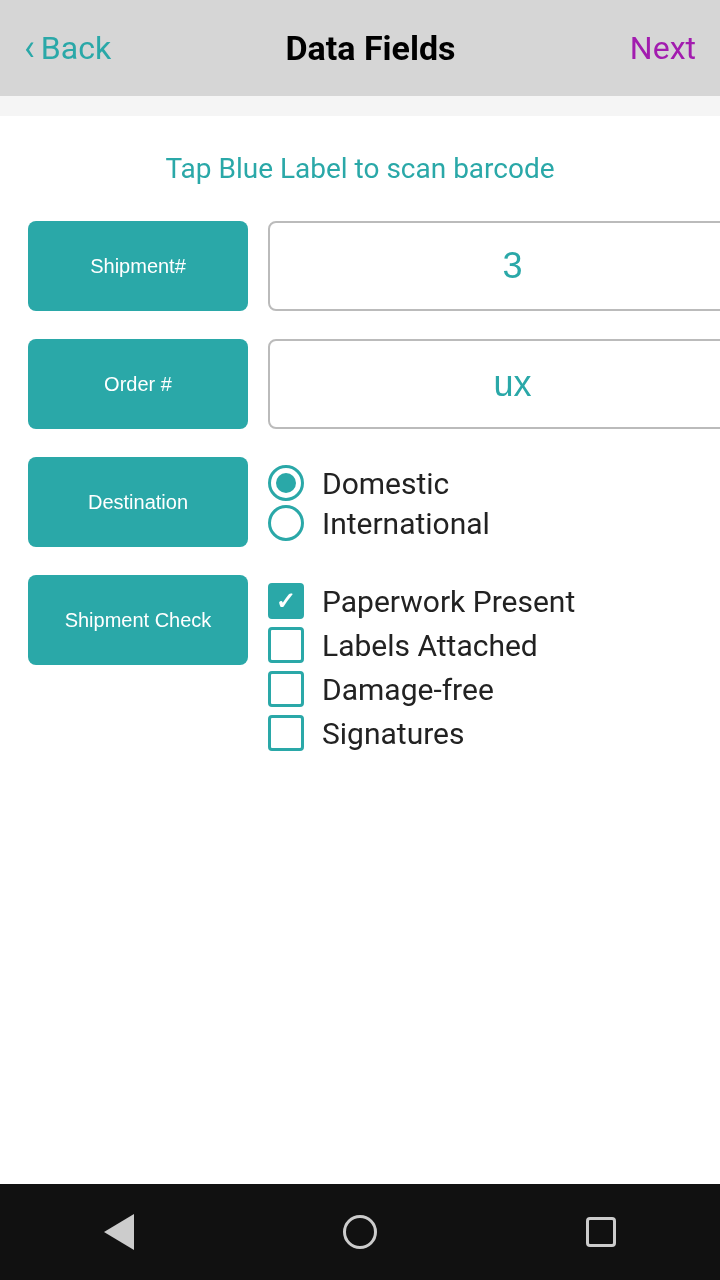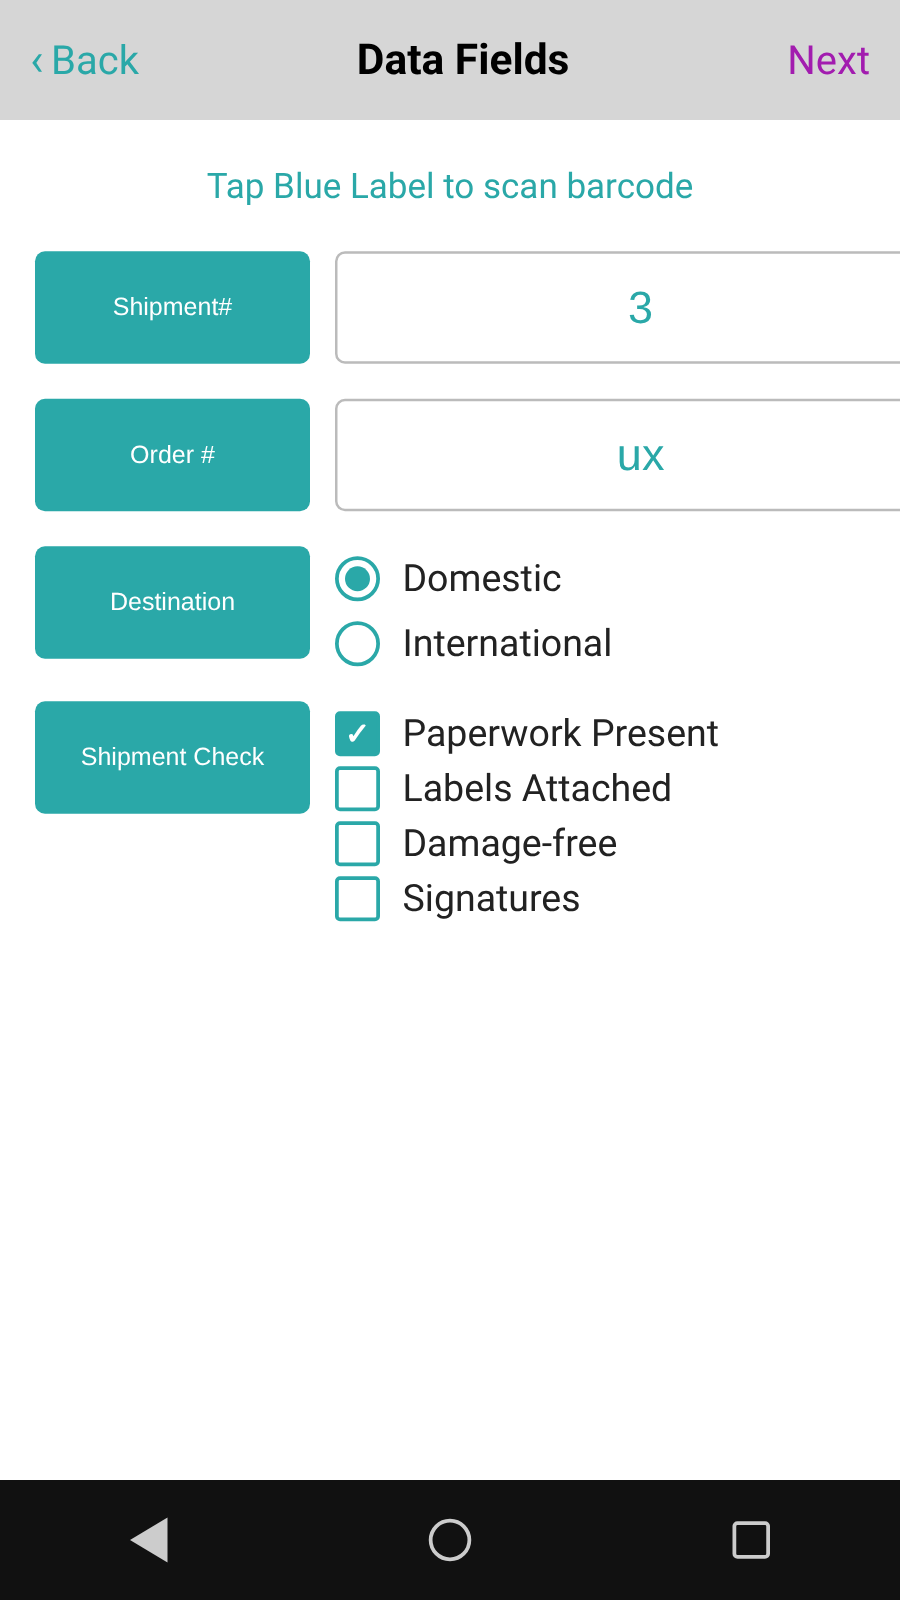--- a/index.html
+++ b/index.html
@@ -44,20 +44,21 @@
       color: #a21caf;
       font-size: 32px;
       cursor: pointer;
     }
 
     
     .content {
       flex: 1;
       background: #fff;
       padding: 36px 28px 36px 28px;
+      margin-top: 20px;
     }
 
     .hint-text {
       color: #2aa8a8;
       font-size: 28px;
       text-align: center;
       margin-bottom: 36px;
     }
 
     
@@ -99,21 +100,21 @@
       padding: 18px 10px;
       height: 90px;
       outline: none;
       background: #fff;
     }
 
     
     .radio-group {
       display: flex;
       flex-direction: column;
-      gap: 16px;
+      gap: 4px;
       flex: 1;
       padding-top: 8px;
     }
     .radio-item {
       display: flex;
       align-items: center;
       gap: 18px;
       font-size: 30px;
       color: #222;
       cursor: pointer;

